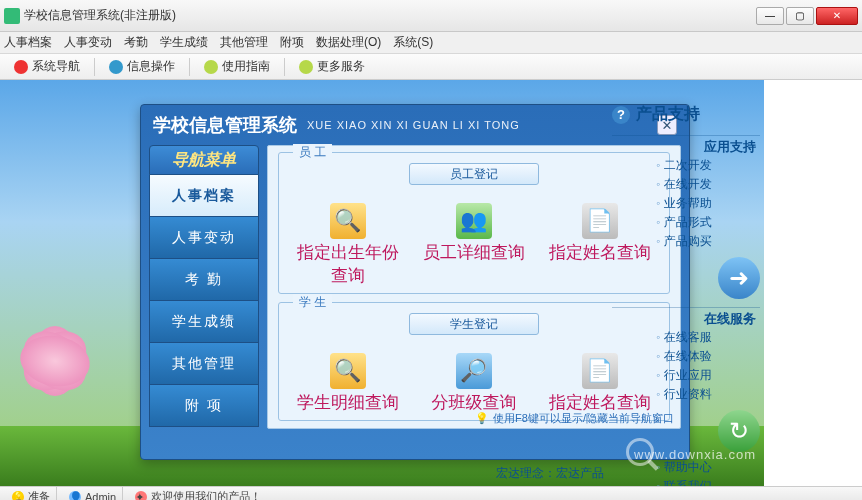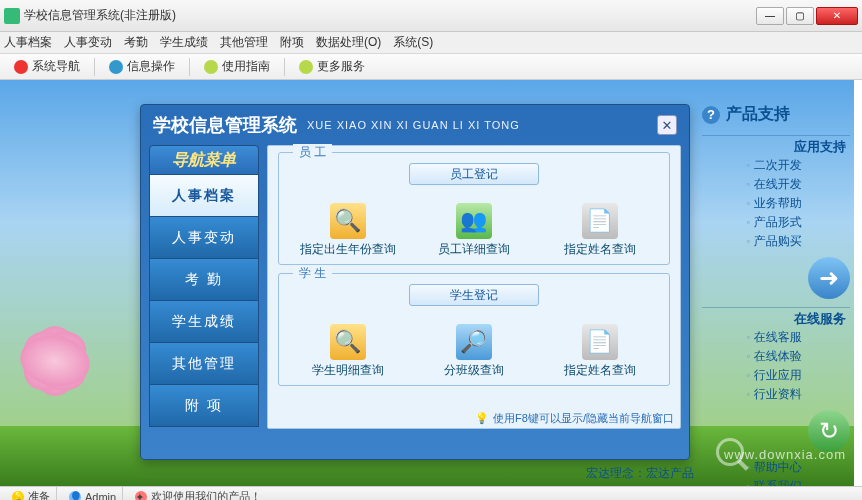--- a/index.html
+++ b/index.html
@@ -13,21 +13,21 @@
 .winbtn.close { background: linear-gradient(#f66,#c22); color: #fff; border-color: #a11; width: 42px; }
 
 .menubar { height: 22px; background: #f0f0f0; display: flex; align-items: center; padding: 0 4px; font-size: 12px; gap: 12px; border-bottom: 1px solid #d8d8d8; }
 .menubar span { cursor: pointer; color: #333; }
 
 .toolbar { height: 26px; background: linear-gradient(#fcfcfc,#eee); border-bottom: 1px solid #ccc; display: flex; align-items: center; padding: 0 8px; gap: 6px; font-size: 12px; }
 .toolbar .tbtn { display: flex; align-items: center; gap: 4px; padding: 2px 6px; cursor: pointer; color: #333; }
 .toolbar .tbtn .ticon { width: 14px; height: 14px; border-radius: 50%; }
 .tsep { width: 1px; height: 18px; background: #ccc; margin: 0 2px; }
 
-.content { position: relative; width: 854px; height: 406px; background: linear-gradient(to bottom, #5ba7e8 0%, #a9d4f3 35%, #9fcf6f 100%); overflow: hidden; }
+.content { position: relative; width: 764px; height: 406px; background: linear-gradient(to bottom, #5ba7e8 0%, #a9d4f3 35%, #9fcf6f 100%); overflow: hidden; }
 .flower { position: absolute; left: -20px; bottom: 40px; width: 160px; height: 160px; }
 .petal { position: absolute; width: 50px; height: 70px; background: radial-gradient(#f9c8dc,#e87fb3); border-radius: 50% 50% 50% 50%; top: 40px; left: 50px; }
 .grass { position: absolute; bottom: 0; left: 0; right: 0; height: 60px; background: linear-gradient(#6ab83c,#3a7d1d); }
 
 .dialog { position: absolute; left: 140px; top: 24px; width: 550px; height: 356px; background: linear-gradient(#2a6db8,#3b82ca); border: 1px solid #1d4f85; border-radius: 4px; box-shadow: 0 4px 12px rgba(0,0,0,.3); }
 .dlg-title { height: 40px; display: flex; align-items: center; padding: 0 12px; color: #fff; }
 .dlg-title .main { font-size: 18px; font-weight: bold; }
 .dlg-title .sub { font-size: 11px; margin-left: 10px; letter-spacing: 1px; opacity: .9; }
 .dlg-title .x { margin-left: auto; width: 20px; height: 20px; background: #eef; border: 1px solid #89b; border-radius: 3px; display: flex; align-items: center; justify-content: center; color: #357; cursor: pointer; font-size: 13px; }
 
@@ -37,21 +37,21 @@
 .nav-item { height: 42px; background: linear-gradient(#358bd3,#2068a8); border: 1px solid #1d4f85; border-top: none; color: #fff; display: flex; align-items: center; justify-content: center; font-size: 14px; cursor: pointer; letter-spacing: 2px; }
 .nav-item.active { background: linear-gradient(#f6fbff,#d7ecfb); color: #1a5a9c; font-weight: bold; }
 
 .panel { flex: 1; background: #e8f3fc; border: 1px solid #a9c9e6; border-radius: 2px; padding: 6px 10px; position: relative; }
 .group { border: 1px solid #9cc2e3; border-radius: 3px; padding: 8px 6px 6px; margin-bottom: 8px; position: relative; background: #eaf4fd; }
 .group-legend { position: absolute; top: -9px; left: 14px; background: #eaf4fd; padding: 0 6px; color: #3b7abf; font-size: 12px; }
 .regbtn { width: 130px; height: 22px; margin: 2px auto 18px; background: linear-gradient(#f3f9ff,#d3e8fa); border: 1px solid #8fb9de; border-radius: 3px; display: flex; align-items: center; justify-content: center; font-size: 12px; color: #1a5a9c; cursor: pointer; }
 .icon-row { display: flex; justify-content: space-around; }
 .icon-item { width: 110px; text-align: center; cursor: pointer; }
 .icon-item .big { width: 36px; height: 36px; margin: 0 auto 2px; border-radius: 4px; display: flex; align-items: center; justify-content: center; font-size: 22px; }
-.icon-item .lbl { font-size: 12px; color: #0c4a6e; }
+.icon-item .lbl { font-size: 17px; color: #be185d; }
 
 .footer-hint { position: absolute; bottom: 2px; right: 6px; font-size: 11px; color: #2a6db8; display: flex; align-items: center; gap: 4px; }
 
 .right-panel { position: absolute; right: 4px; top: 24px; width: 148px; font-size: 12px; }
 .rp-title { color: #0a4f90; font-size: 16px; font-weight: bold; display: flex; align-items: center; gap: 6px; margin-bottom: 10px; }
 .rp-title .qicon { width: 18px; height: 18px; border-radius: 50%; background: #3a85c9; color: #fff; display: flex; align-items: center; justify-content: center; font-size: 13px; }
 .rp-section { margin-bottom: 8px; }
 .rp-section .sec-hdr { text-align: right; color: #0a4f90; font-weight: bold; font-size: 13px; padding-right: 4px; border-top: 1px solid rgba(10,79,144,.3); padding-top: 2px; }
 .rp-section .item { text-align: center; padding: 1px 4px 1px 0; color: #0a4f90; cursor: pointer; }
 .rp-section .item::before { content: "◦ "; color: #6a9fd0; }

